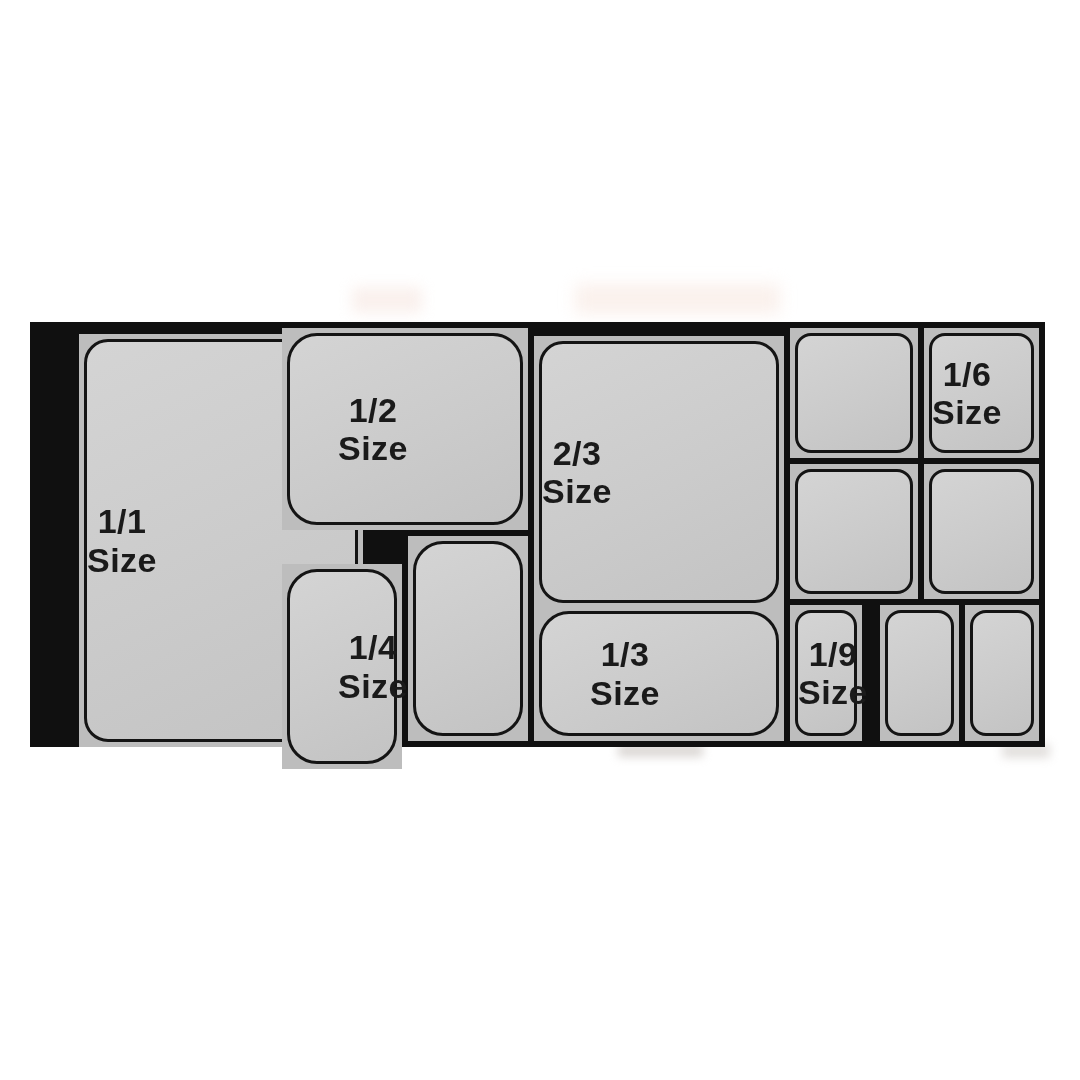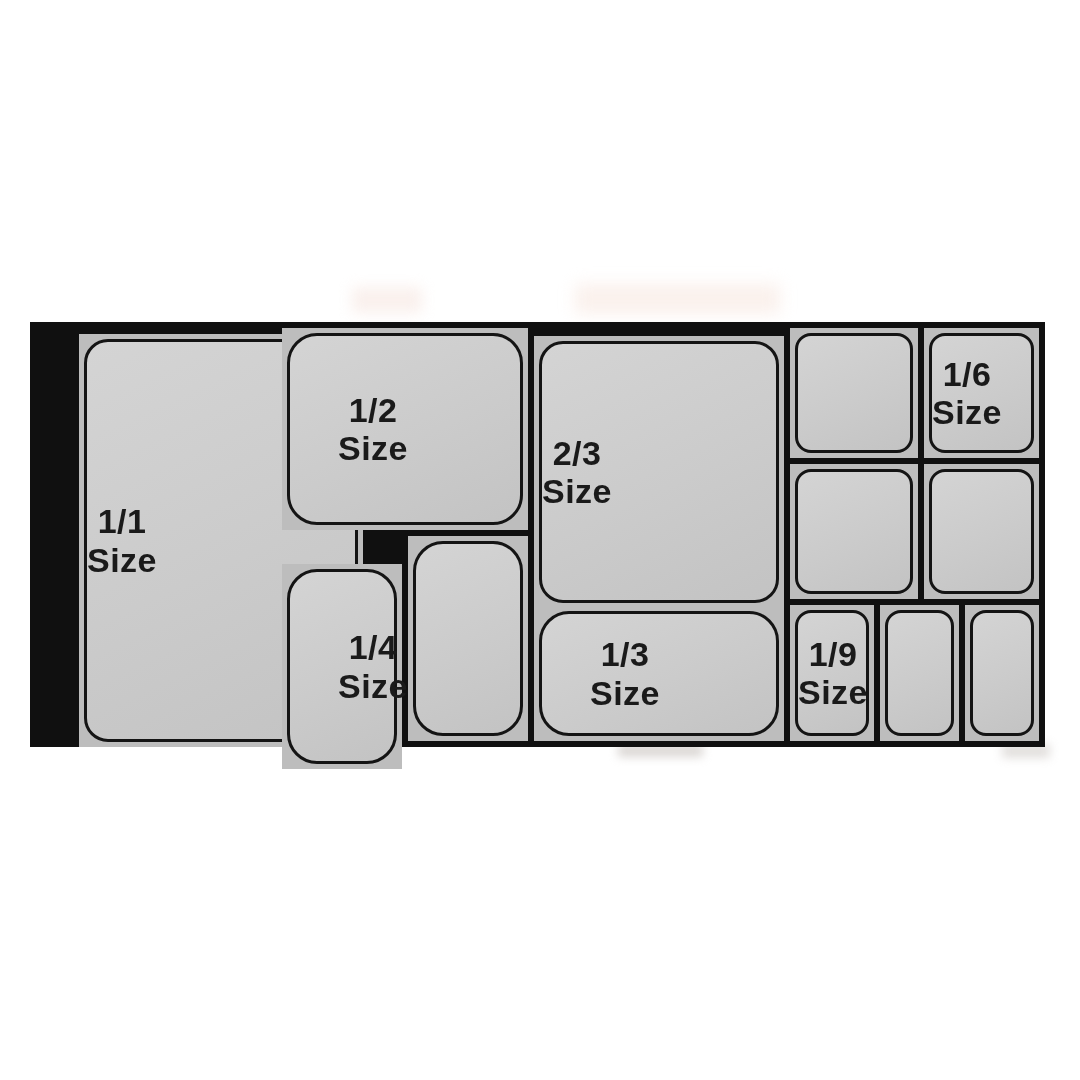--- a/index.html
+++ b/index.html
@@ -67,21 +67,21 @@
   .c1  { left: 6px;   top: 12px;   width: 284px; height: 413px; margin-left: 43px; }
   .c2  { left: 252px; top: 6px;   width: 246px; height: 202px; }
   .c3  { left: 252px; top: 214px; width: 120px; height: 205px; margin-top: 28px; }
   .c4  { left: 378px; top: 214px; width: 120px; height: 205px; }
   .c5  { left: 504px; top: 14px;   width: 250px; height: 272px; }
   .c6  { left: 504px; top: 284px; width: 250px; height: 135px; }
   .c7  { left: 760px; top: 6px;   width: 128px; height: 130px; }
   .c8  { left: 760px; top: 142px; width: 128px; height: 135px; }
   .c9  { left: 894px; top: 6px;   width: 115px; height: 130px; }
   .c10 { left: 894px; top: 142px; width: 115px; height: 135px; }
-  .c11 { left: 760px; top: 283px; width: 84px;  height: 136px; }
+  .c11 { left: 760px; top: 283px; width: 72px;  height: 136px; }
   .c12 { left: 850px; top: 283px; width: 79px;  height: 136px; }
   .c13 { left: 935px; top: 283px; width: 74px;  height: 136px; }
 </style>
 </head>
 <body>
 
 <div class="page">
 
   <div class="smudge smudge-top-1"></div>
   <div class="smudge smudge-top-2"></div>

